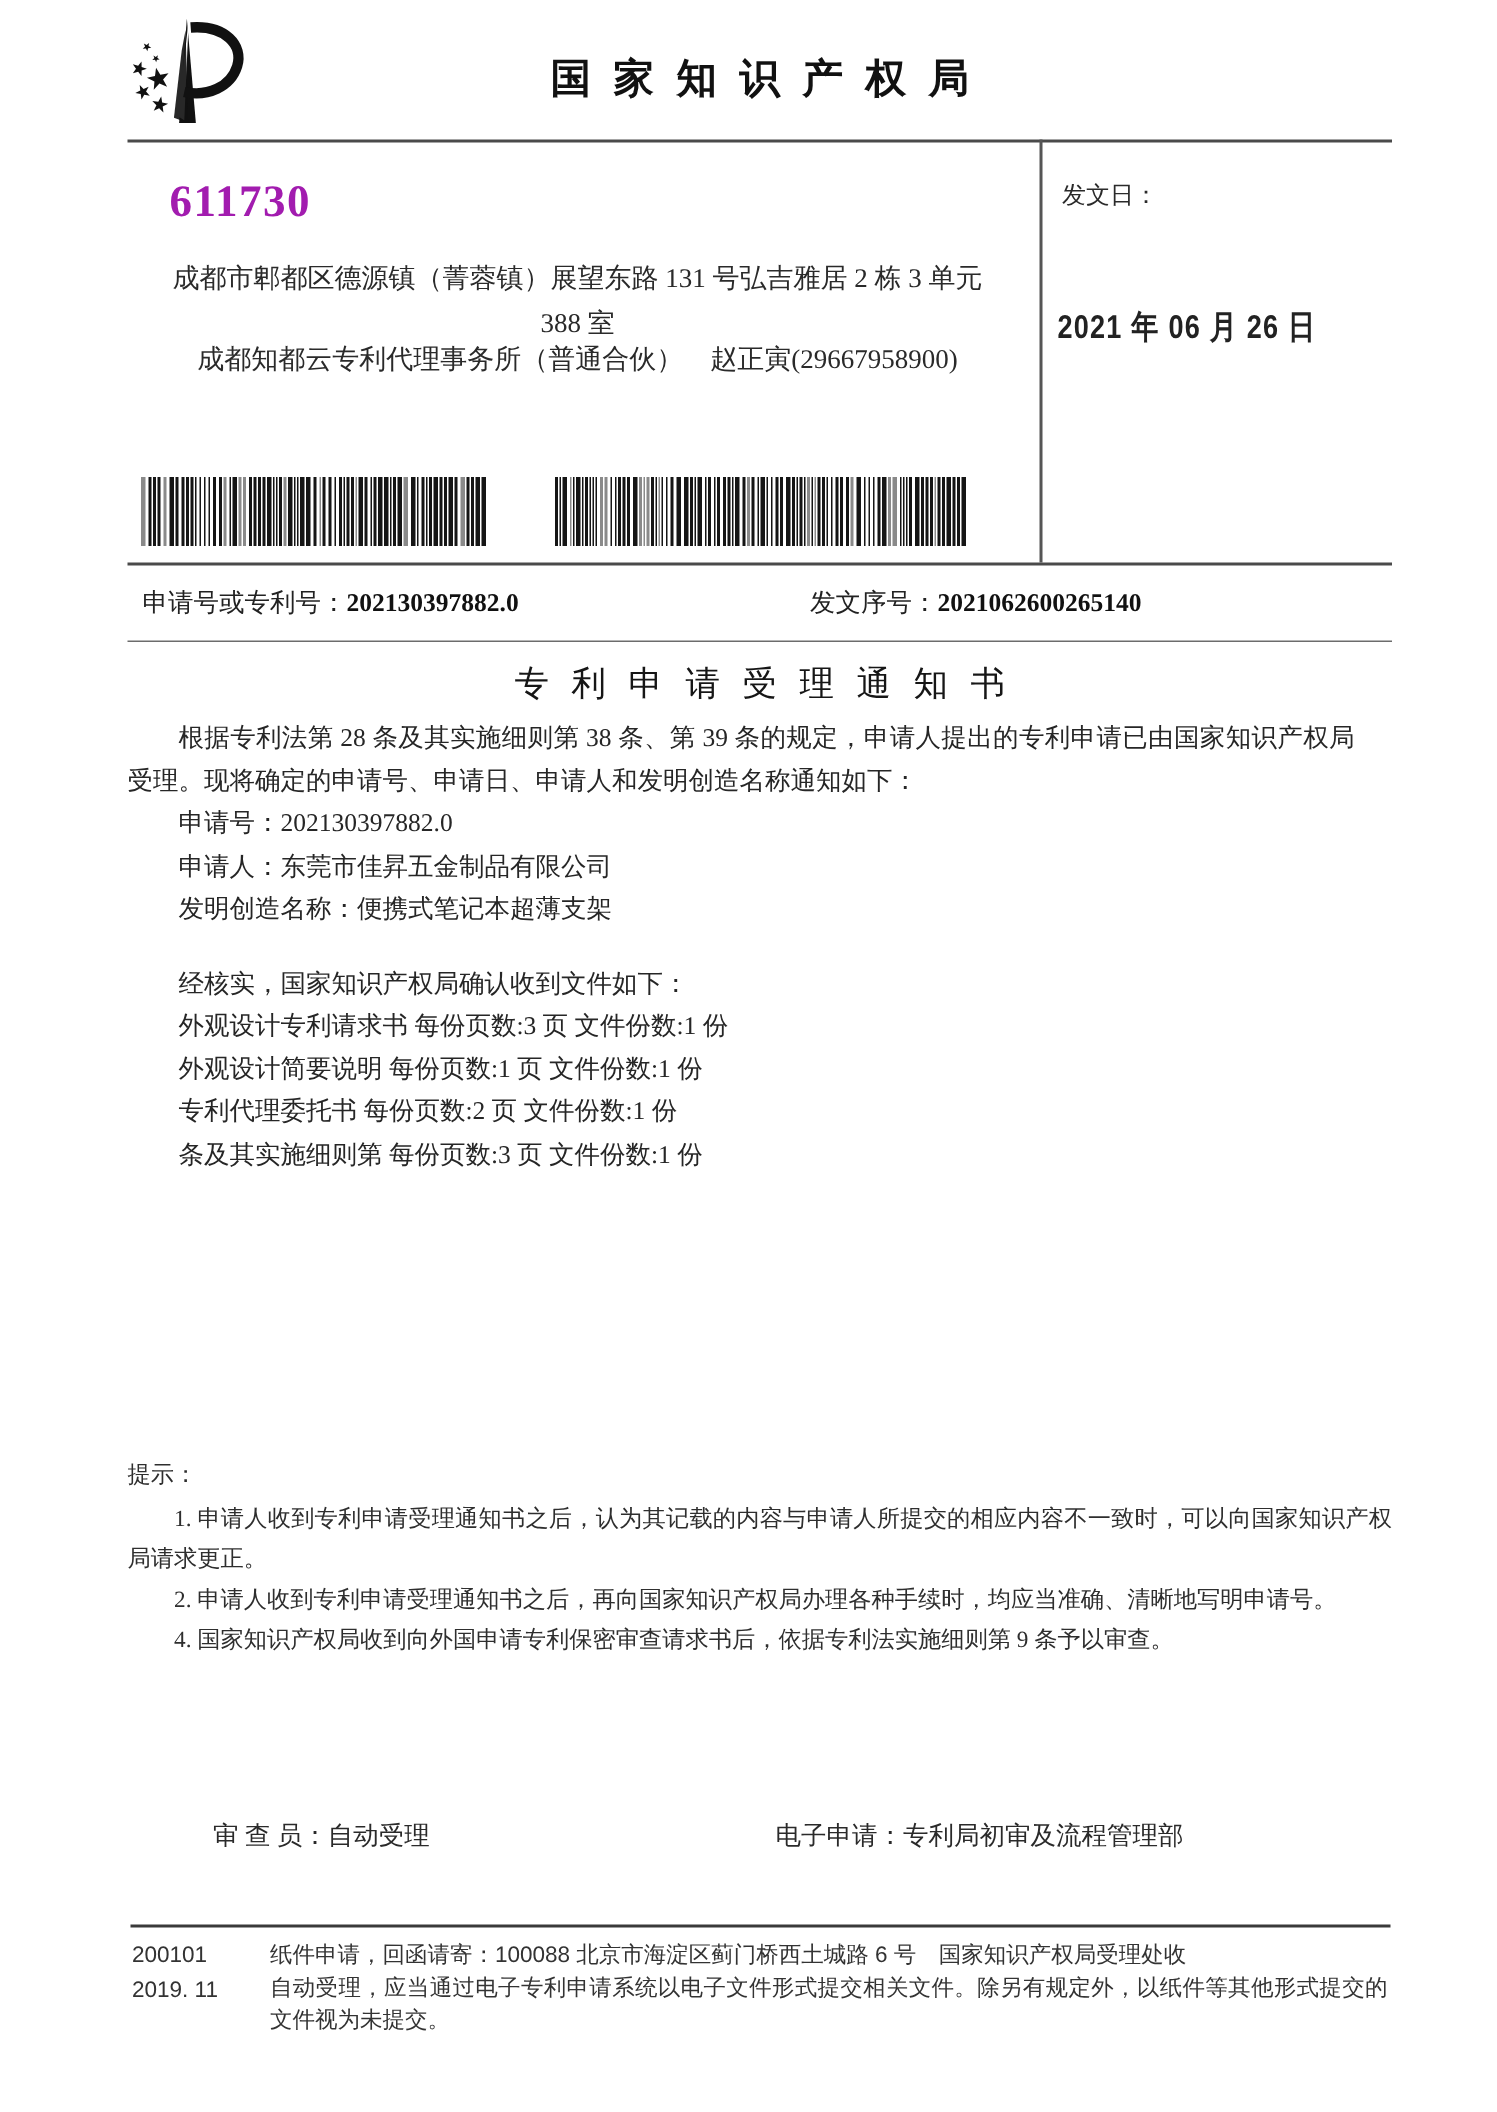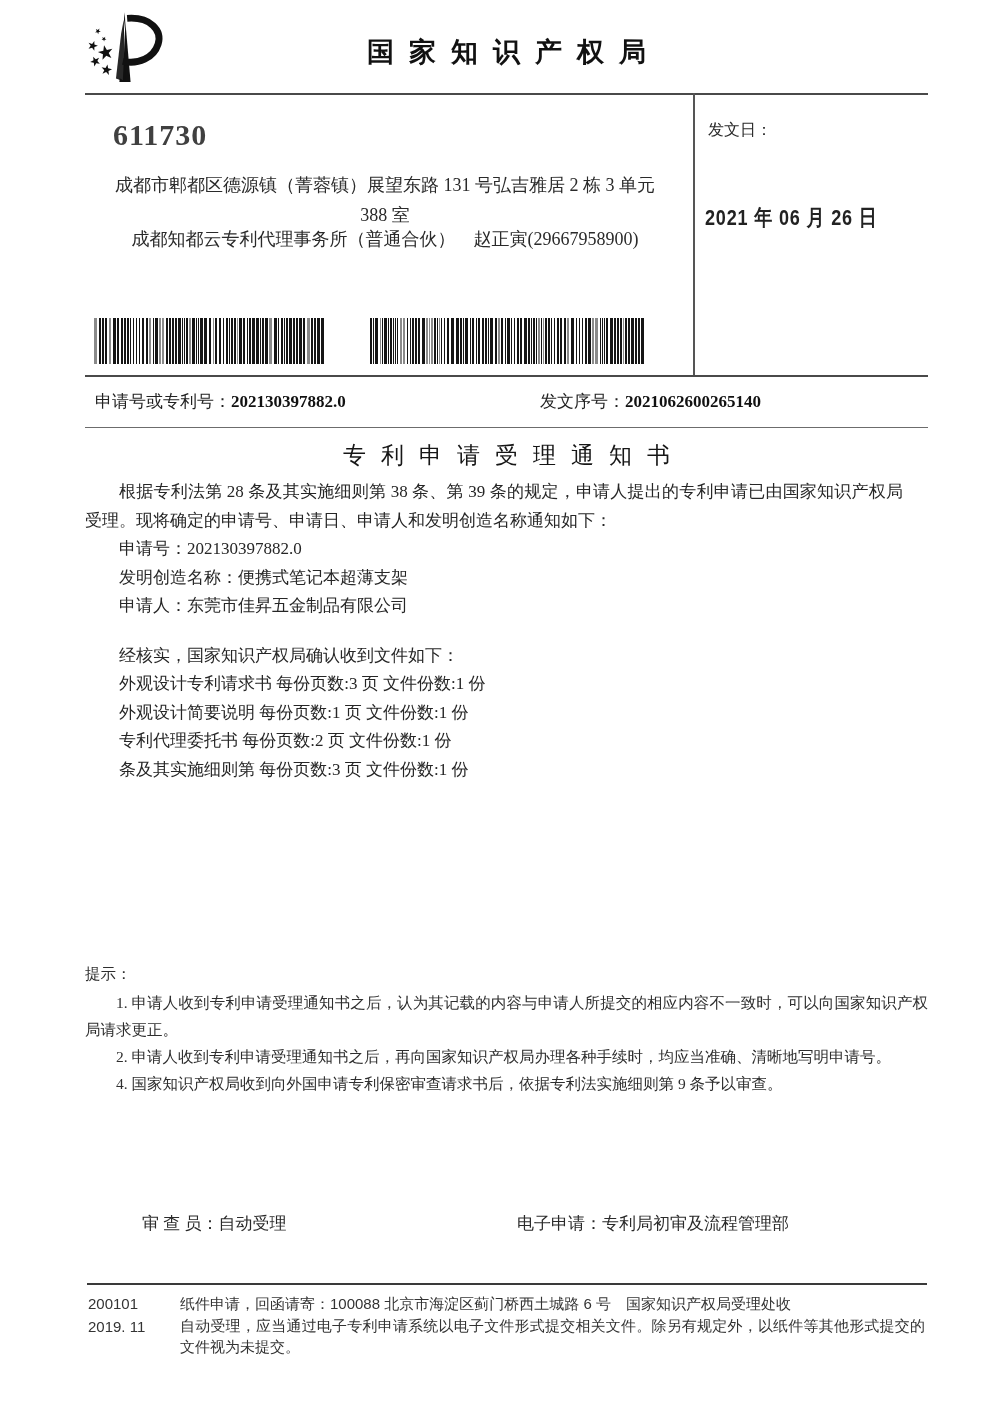--- a/index.html
+++ b/index.html
@@ -23,21 +23,21 @@
   }
   .rule{position:absolute;background:#4a4a4a;}
   .rule-top{left:85px;top:93px;width:843px;height:2px;}
   .rule-mid{left:85px;top:375px;width:843px;height:2px;}
   .rule-under-numbers{left:85px;top:427px;width:843px;height:1px;background:#6c6c6c;}
   .rule-footer{left:87px;top:1283px;width:840px;height:2px;background:#3a3a3a;}
   .vline-dispatch{left:693px;top:93px;width:2px;height:282px;background:#555;}
   
   .postal-code{
     position:absolute;left:113px;top:118px;
-    font-size:30px;font-weight:bold;color:#404040;
+    font-size:30px;font-weight:bold;color:#a21caf;
     letter-spacing:1px;
   }
   .address-block{
     position:absolute;left:85px;top:170px;width:600px;
     text-align:center;font-size:18px;line-height:30px;color:#2a2a2a;
   }
   .agency-line{
     position:absolute;left:85px;top:227px;width:600px;
     text-align:center;font-size:18px;color:#2a2a2a;
   }
@@ -65,21 +65,21 @@
     position:absolute;left:0;top:440px;width:998px;
     text-align:center;font-size:23px;color:#161616;
     letter-spacing:15px;padding-left:15px;
   }
   .body-block{position:absolute;left:85px;top:478px;width:818px;font-size:17px;line-height:28.5px;color:#262626;}
   .body-block p{margin:0;text-indent:2em;text-align:justify;}
   .field-line{text-indent:2em;white-space:nowrap;}
   .received-block{margin-top:21px;}
   
   .hints-block{position:absolute;left:85px;top:960px;width:843px;font-size:15.5px;line-height:27px;color:#2e2e2e;}
-  .hints-label{margin:0 0 2px 0;}
+  .hints-label{margin:10px 0 2px 0;}
   .hints-block p.hint{margin:0;text-indent:2em;text-align:justify;}
   
   .examiner-row{position:absolute;left:85px;top:1212px;width:843px;font-size:17px;color:#2a2a2a;}
   .examiner{position:absolute;left:57px;top:0;white-space:nowrap;}
   .department{position:absolute;left:432px;top:0;white-space:nowrap;}
   
   .footer{
     position:absolute;left:88px;top:1293px;width:840px;
     font-family:"Liberation Sans","DejaVu Sans",sans-serif;
     font-size:15px;line-height:21.5px;color:#333;
@@ -302,22 +302,22 @@
     </span>
   </div>
 
   <div class="rule rule-under-numbers"></div>
 
   <div class="notice-title">专利申请受理通知书</div>
 
   <div class="body-block">
     <p>根据专利法第 28 条及其实施细则第 38 条、第 39 条的规定，申请人提出的专利申请已由国家知识产权局受理。现将确定的申请号、申请日、申请人和发明创造名称通知如下：</p>
     <div class="field-line">申请号：202130397882.0</div>
+    <div class="field-line">申请人：东莞市佳昇五金制品有限公司</div>
     <div class="field-line">发明创造名称：便携式笔记本超薄支架</div>
-    <div class="field-line">申请人：东莞市佳昇五金制品有限公司</div>
 
     <div class="received-block">
       <div class="field-line">经核实，国家知识产权局确认收到文件如下：</div>
       <div class="field-line">外观设计专利请求书 每份页数:3 页  文件份数:1 份</div>
       <div class="field-line">外观设计简要说明 每份页数:1 页  文件份数:1 份</div>
       <div class="field-line">专利代理委托书 每份页数:2 页  文件份数:1 份</div>
       <div class="field-line">条及其实施细则第 每份页数:3 页  文件份数:1 份</div>
     </div>
   </div>
 

